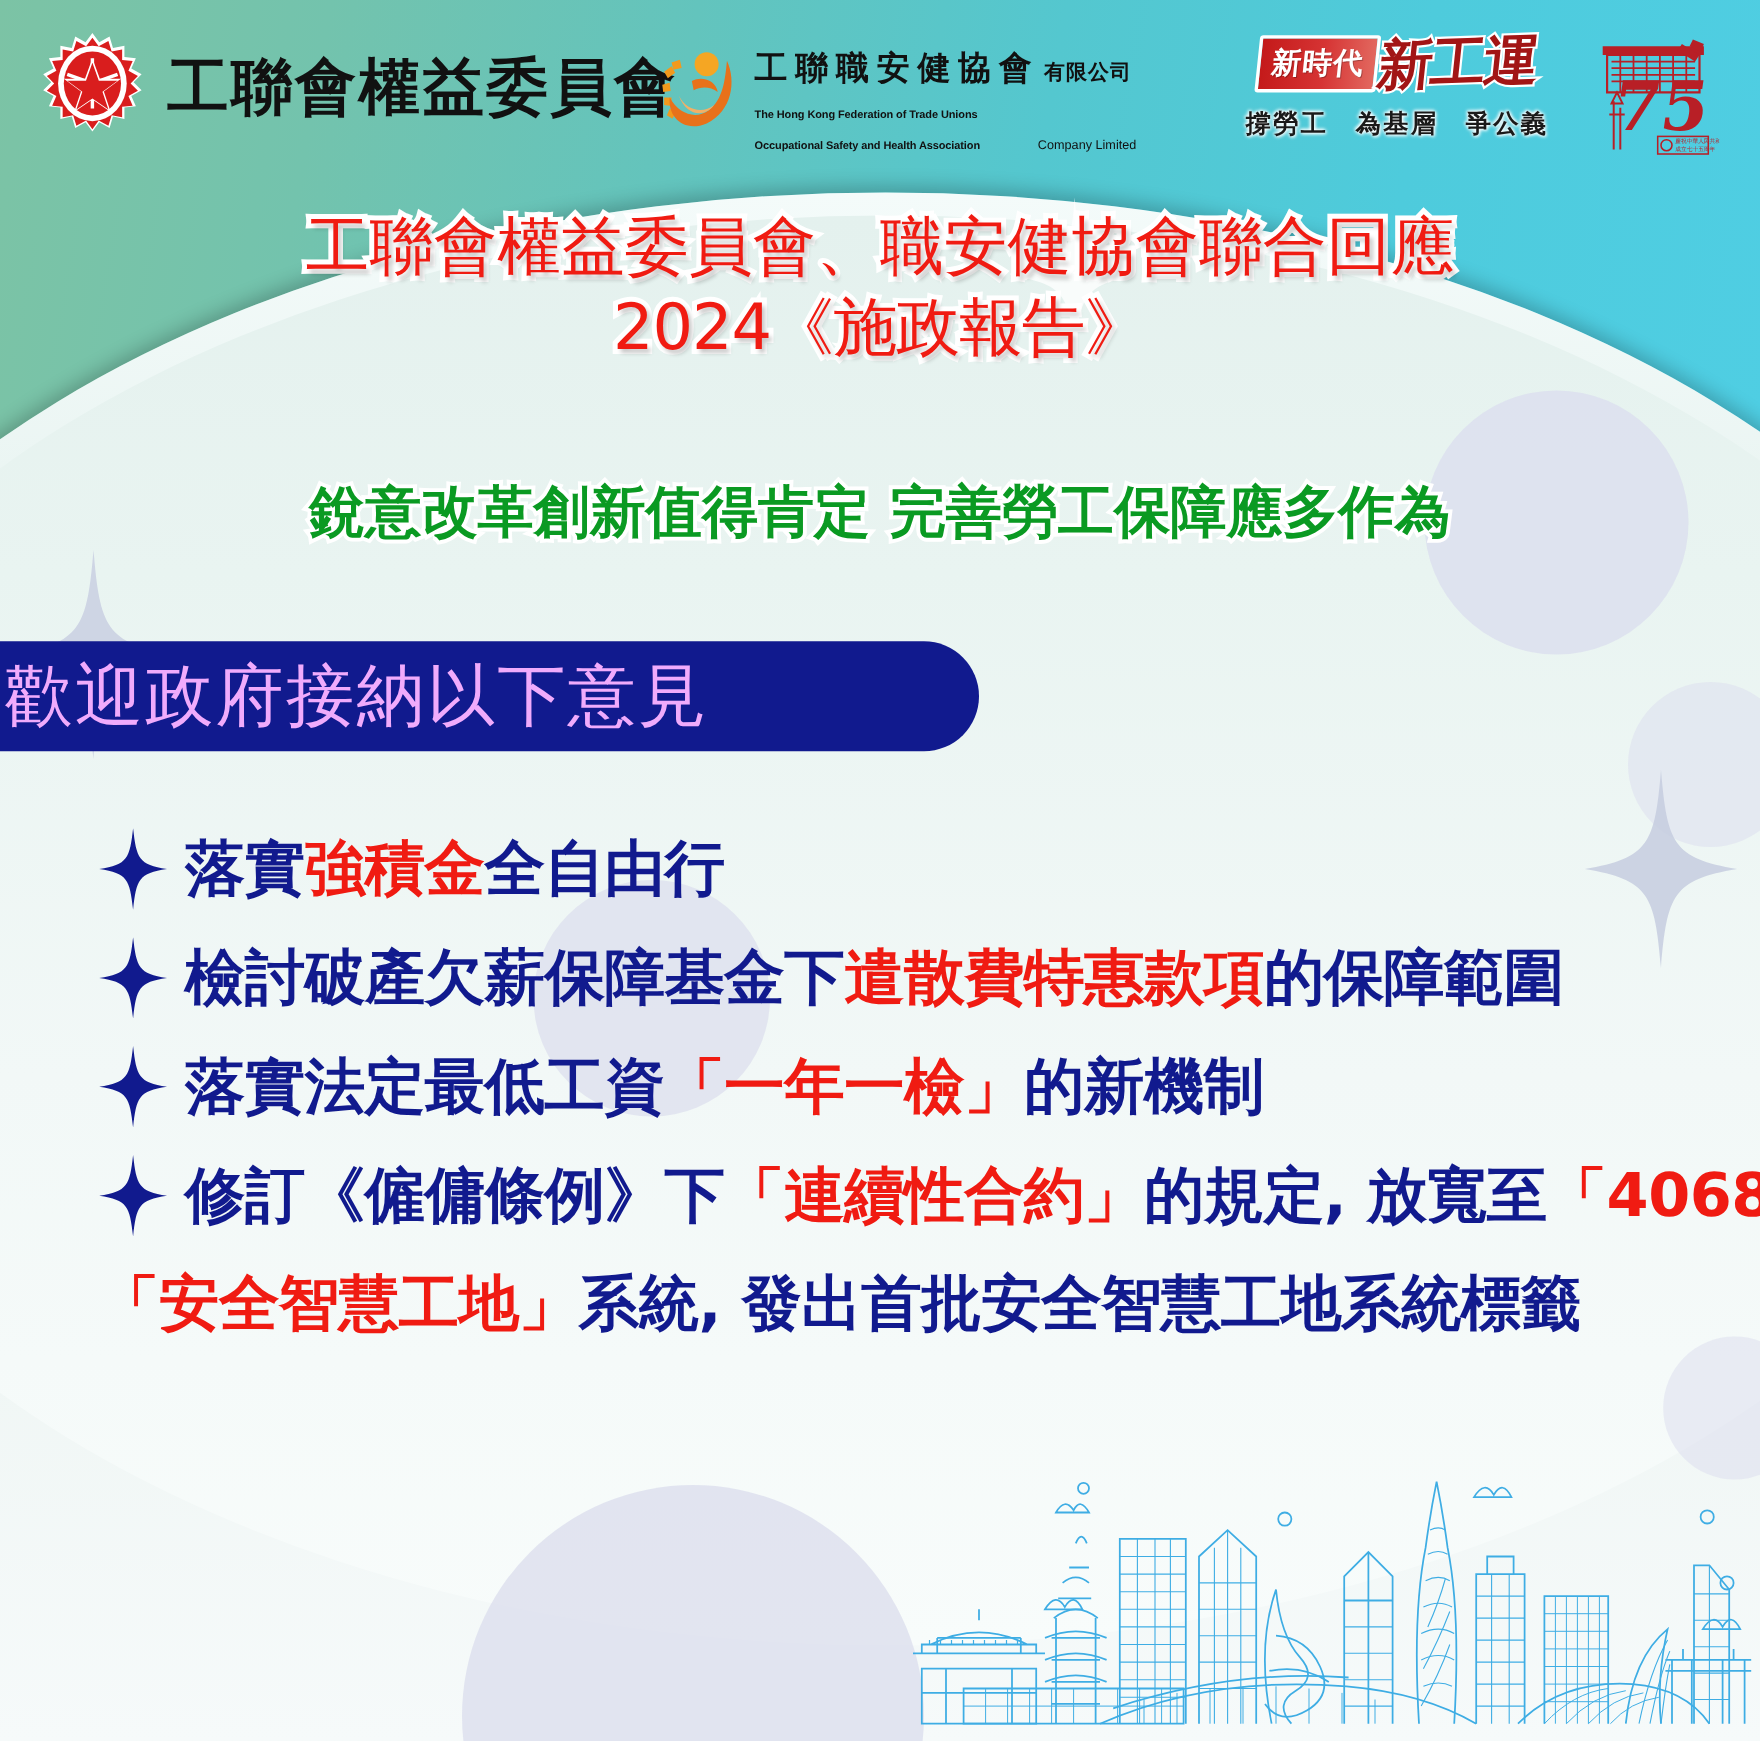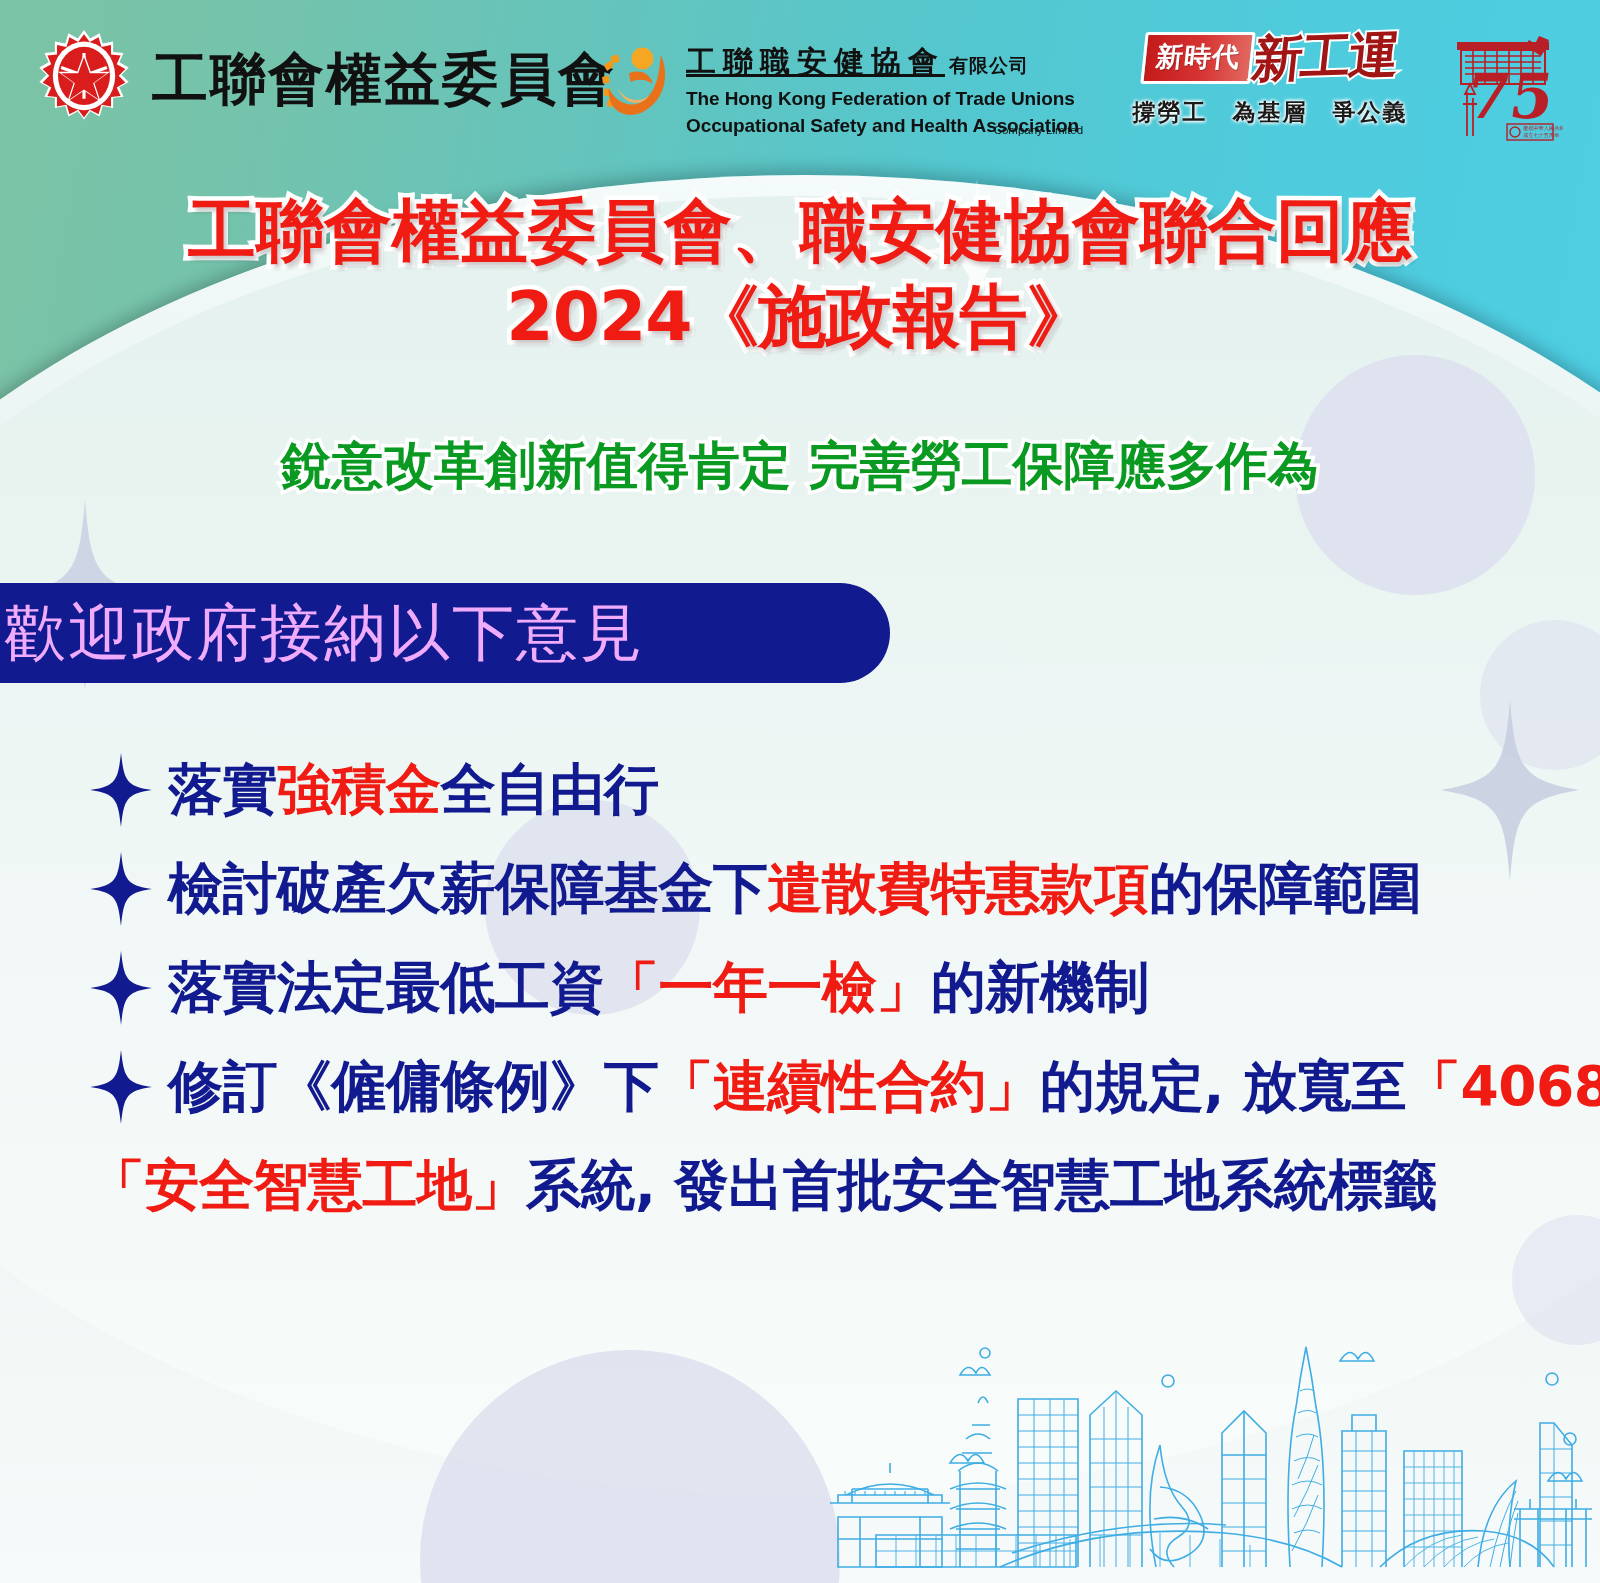--- a/index.html
+++ b/index.html
@@ -67,25 +67,25 @@
   }
 
   .logo-osh { position:absolute; left:592px; top:40px; display:flex; align-items:flex-start; gap:10px; }
   .osh-mark { width:84px; height:84px; position:relative; }
   .osh-txt { padding-top:2px; }
   .osh-cn {
     display:flex; align-items:baseline; gap:4px;
     font-family:"DejaVu Sans","Liberation Sans",sans-serif;
     font-weight:bold; color:#111;
   }
-  .osh-cn .big { font-size:30px; letter-spacing:7px;text-decoration:underline; }
+  .osh-cn .big { font-size:30px; letter-spacing:7px; }
   .osh-cn .sm  { font-size:19px; letter-spacing:1px; }
   .osh-en {
     font-family:"Liberation Sans",sans-serif; font-weight:bold; color:#111;
-    font-size:19px; line-height:1.22; margin-top:4px; letter-spacing:-0.1px;
+    font-size:10px; line-height:1.22; margin-top:16px; letter-spacing:-0.1px;
   }
   .osh-co {
     position:absolute; right:-4px; bottom:1px;
     font-family:"Liberation Sans",sans-serif; font-weight:normal; color:#111; font-size:11.5px;
   }
 
   .logo-slogan { position:absolute; left:1105px; top:24px; width:330px; text-align:center; }
   .slogan-box {
     display:flex; align-items:center; justify-content:center; gap:6px;
   }
@@ -107,23 +107,23 @@
     margin-top:6px; font-family:Liberation Serif, serif; font-weight:bold;
     font-size:23px; color:#1a1a1a; letter-spacing:2px;
     text-shadow:0 0 4px #fff, 1px 1px 3px #fff, -1px -1px 3px #fff;
   }
   .logo-75 { position:absolute; left:1443px; top:26px; width:120px; height:120px; }
 
   
   .main-title {
     position:absolute; left:0; top:188px; width:1600px; z-index:12; text-align:center;
     font-family:"DejaVu Sans","Liberation Sans",sans-serif;
-    font-weight:bold;
+    font-weight:normal;
     color:#f01b12;
-    font-size:68px;
+    font-size:58px;
     line-height:1.26;
     letter-spacing:0px;
     -webkit-text-stroke:9px #ffffff;
     paint-order:stroke fill;
     text-shadow:3px 4px 4px rgba(0,0,0,.22);
   }
   .main-title .ln2 { letter-spacing:-1px; }
 
   .subtitle {
     position:absolute; left:0; top:432px; width:1600px; z-index:12; text-align:center;

